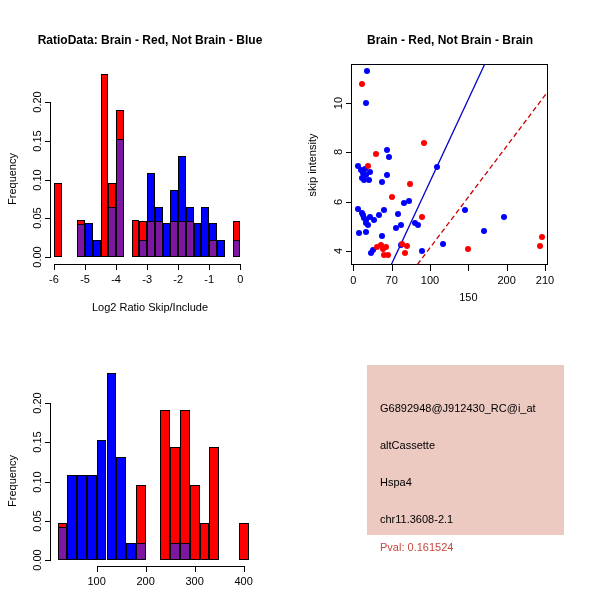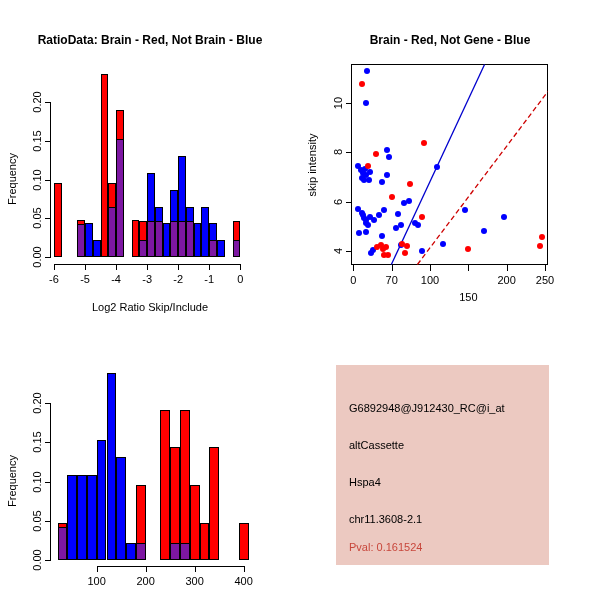--- a/index.html
+++ b/index.html
@@ -16,21 +16,21 @@
   #p1 .ylab{left:12px;top:149px}
   #p2 .ylab{left:12px;top:165px}
   .plot{position:absolute;left:0;top:0;width:300px;height:300px;}
   .axline{position:absolute;background:#000;}
   .tickmark{position:absolute;background:#000;}
   .xticklab{position:absolute;width:40px;margin-left:-20px;text-align:center;font-size:11px;}
   .yticklab{position:absolute;white-space:nowrap;font-size:11px;
             transform:translate(-50%,-50%) rotate(-90deg);}
   .bar{position:absolute;box-sizing:border-box;border:1px solid #000;}
   .dot{position:absolute;width:6px;height:6px;border-radius:50%;}
-  .infobox{position:absolute;left:36px;top:49px;width:197px;height:200px;padding-left:16px;}
+  .infobox{position:absolute;left:67px;top:49px;width:197px;height:170px;}
   .iline{position:absolute;left:13px;font-size:11px;white-space:nowrap;}
   #il0{top:37px}#il1{top:74px}#il2{top:111px}#il3{top:148px}#il4{top:176px}
 </style>
 </head>
 <body>
 
 <div id="stage">
 
   <div class="panel" id="p0">
     <div class="ptitle">RatioData: Brain - Red, Not Brain - Blue</div>
@@ -91,36 +91,36 @@
         <div class="bar" style="left: 201.488px; top: 190.625px; width: 7.76px; height: 50.375px; background: rgb(0, 0, 255);"></div>
         <div class="bar" style="left: 209.25px; top: 206.9px; width: 7.76px; height: 34.1px; background: rgb(0, 0, 255);"></div>
         <div class="bar" style="left: 209.25px; top: 223.95px; width: 7.76px; height: 17.05px; background: rgb(125, 23, 162);"></div>
         <div class="bar" style="left: 217.012px; top: 223.95px; width: 7.76px; height: 17.05px; background: rgb(0, 0, 255);"></div>
         <div class="bar" style="left: 232.537px; top: 204.575px; width: 7.76px; height: 36.425px; background: rgb(255, 0, 0);"></div>
         <div class="bar" style="left: 232.537px; top: 223.95px; width: 7.76px; height: 17.05px; background: rgb(125, 23, 162);"></div>
       </div>
   </div>
 
   <div class="panel" id="p1">
-    <div class="ptitle">Brain - Red, Not Gene - Blue</div>
+    <div class="ptitle">Brain - Red, Not Brain - Brain</div>
     <div class="ylab">skip intensity</div>
     <div class="plot" id="plot1">
         <div style="position: absolute; left: 51.3px; top: 48.3px; width: 197px; height: 201px; border: 1px solid rgb(0, 0, 0); box-sizing: border-box;"></div>
         <div class="tickmark" style="left: 53.3px; top: 249.3px; width: 1px; height: 6px;"></div>
         <div class="xticklab" style="left: 53.3px; top: 258.3px;">0</div>
         <div class="tickmark" style="left: 91.65px; top: 249.3px; width: 1px; height: 6px;"></div>
         <div class="xticklab" style="left: 91.65px; top: 258.3px;">70</div>
         <div class="tickmark" style="left: 130px; top: 249.3px; width: 1px; height: 6px;"></div>
         <div class="xticklab" style="left: 130px; top: 258.3px;">100</div>
         <div class="tickmark" style="left: 168.35px; top: 249.3px; width: 1px; height: 6px;"></div>
         <div class="xticklab" style="left: 168.35px; top: 275px;">150</div>
         <div class="tickmark" style="left: 206.7px; top: 249.3px; width: 1px; height: 6px;"></div>
         <div class="xticklab" style="left: 206.7px; top: 258.3px;">200</div>
         <div class="tickmark" style="left: 245.05px; top: 249.3px; width: 1px; height: 6px;"></div>
-        <div class="xticklab" style="left: 245.05px; top: 258.3px;">250</div>
+        <div class="xticklab" style="left: 245.05px; top: 258.3px;">210</div>
         <div class="tickmark" style="left: 46.3px; top: 235px; width: 5px; height: 1px;"></div>
         <div class="yticklab" style="left: 38.3px; top: 235px;">4</div>
         <div class="tickmark" style="left: 46.3px; top: 185.74px; width: 5px; height: 1px;"></div>
         <div class="yticklab" style="left: 38.3px; top: 185.74px;">6</div>
         <div class="tickmark" style="left: 46.3px; top: 136.48px; width: 5px; height: 1px;"></div>
         <div class="yticklab" style="left: 38.3px; top: 136.48px;">8</div>
         <div class="tickmark" style="left: 46.3px; top: 87.22px; width: 5px; height: 1px;"></div>
         <div class="yticklab" style="left: 38.3px; top: 87.22px;">10</div>
         <svg width="197" height="201" style="position: absolute; left: 51.3px; top: 48.3px; overflow: hidden;">
           <line x1="40.35000000000001" y1="200.5" x2="133.5405" y2="0.5" stroke="#0000CD" stroke-width="1.3"></line>

